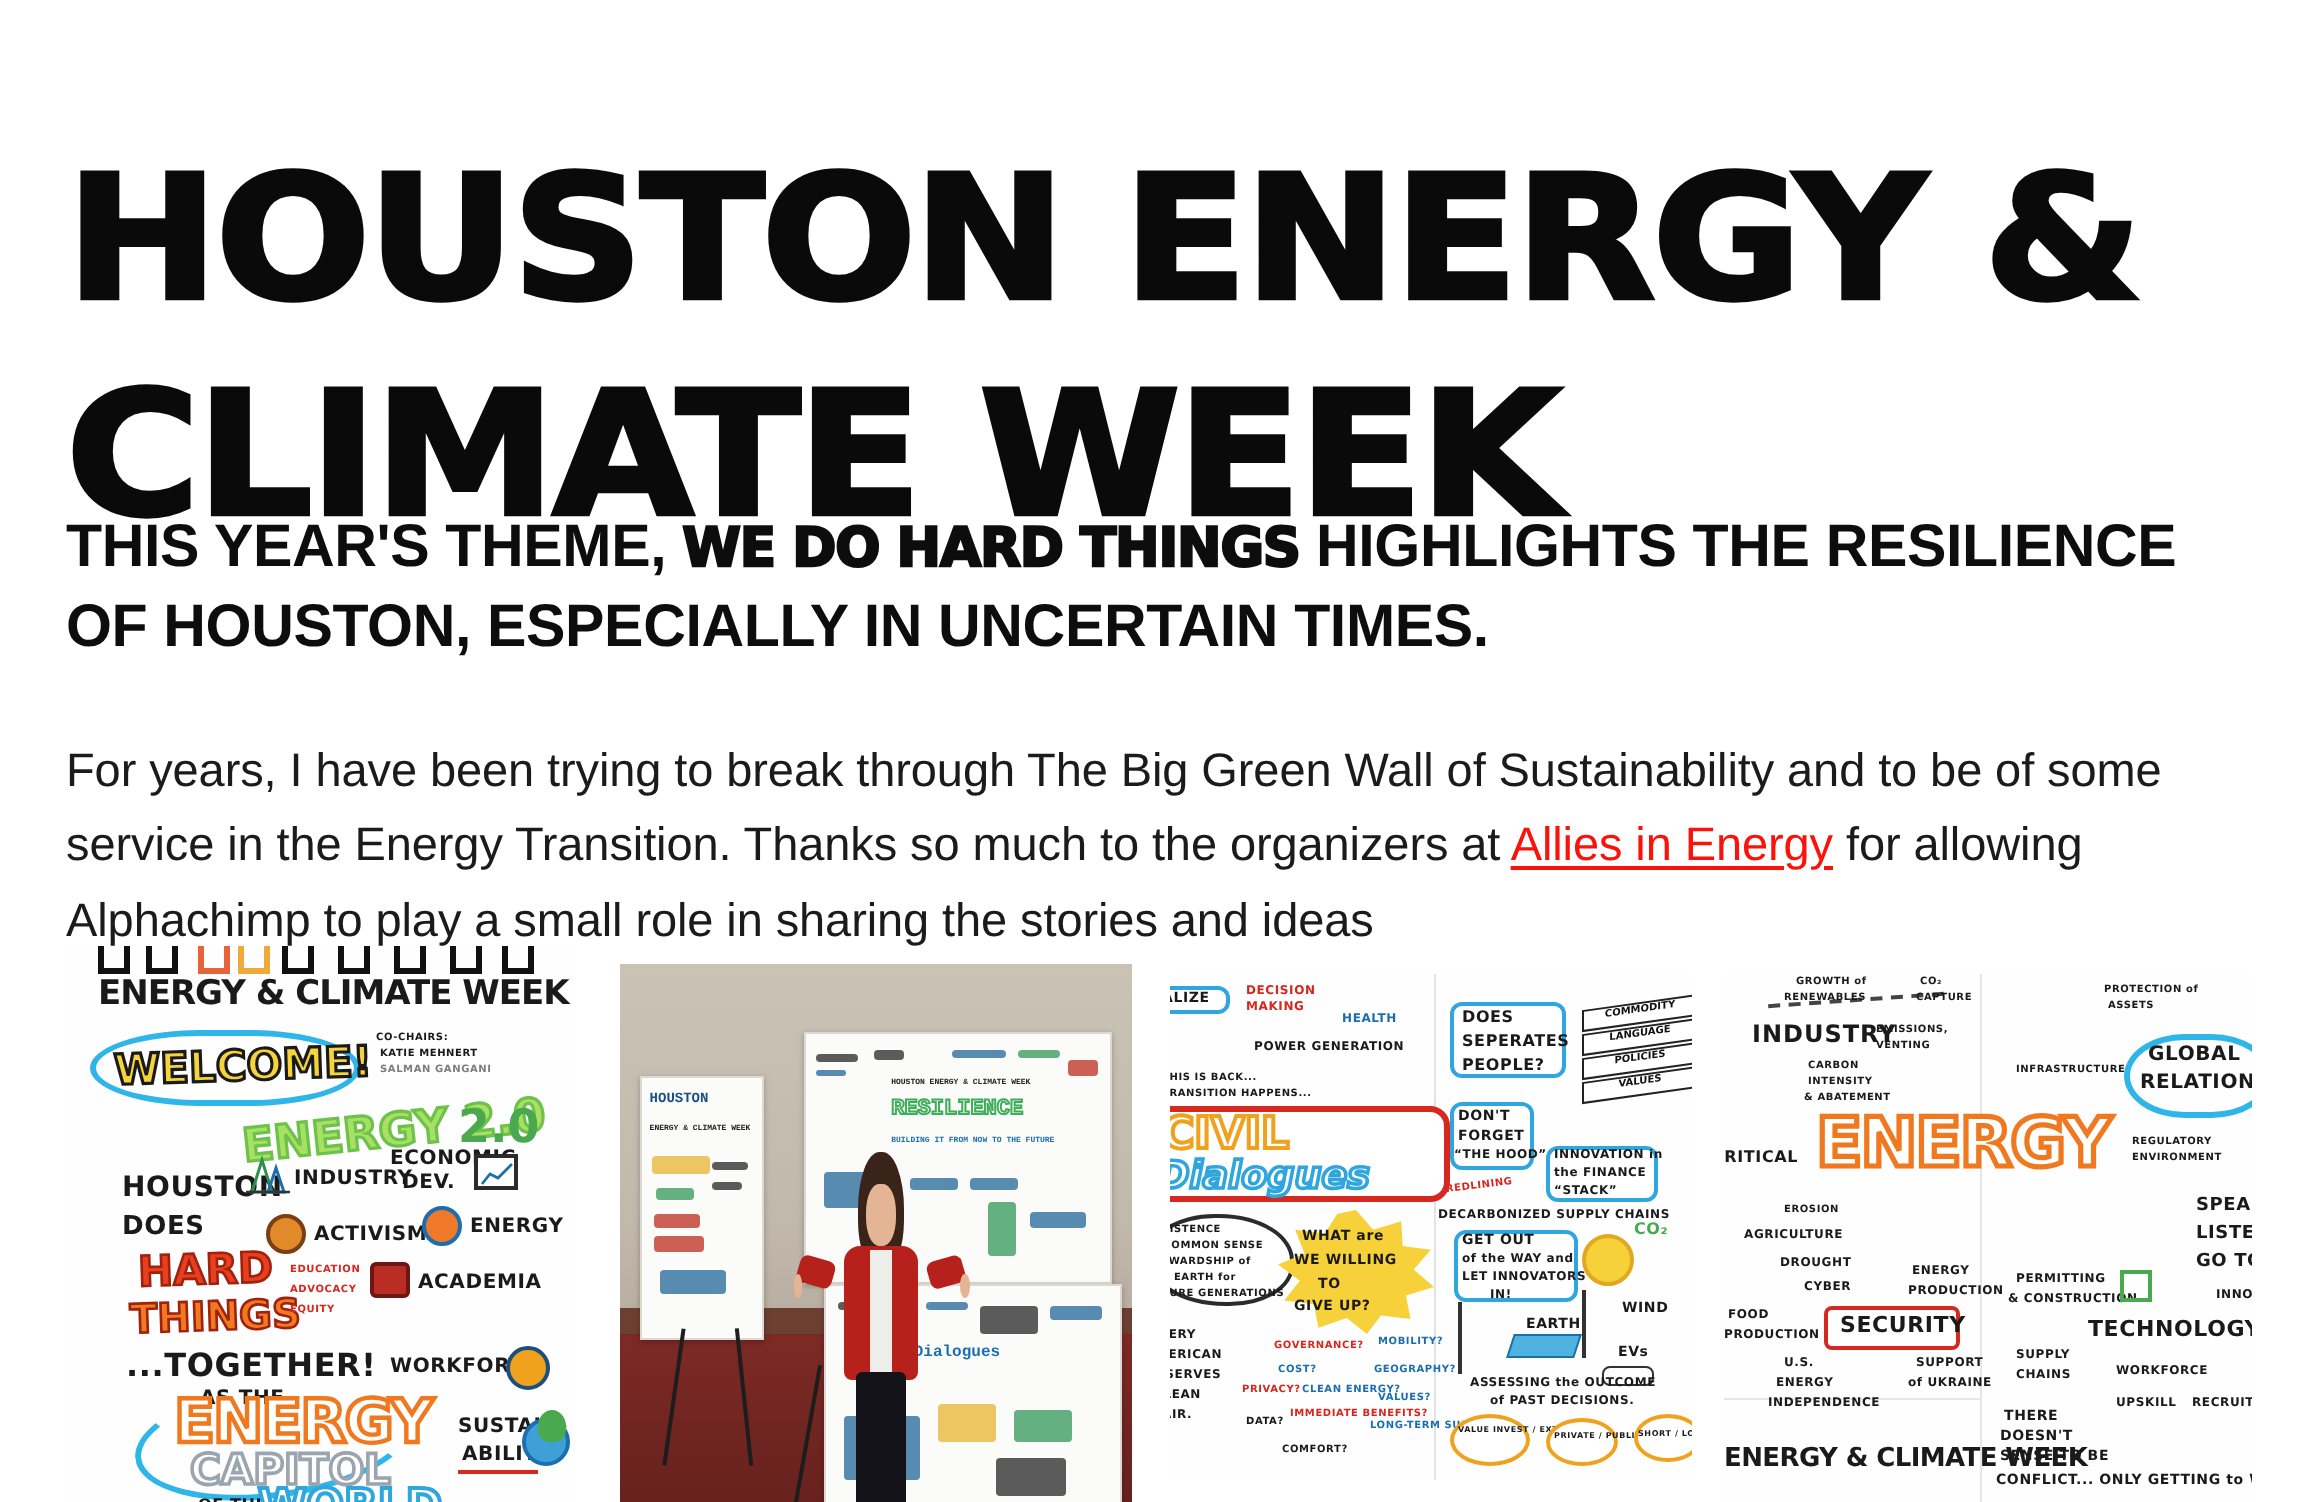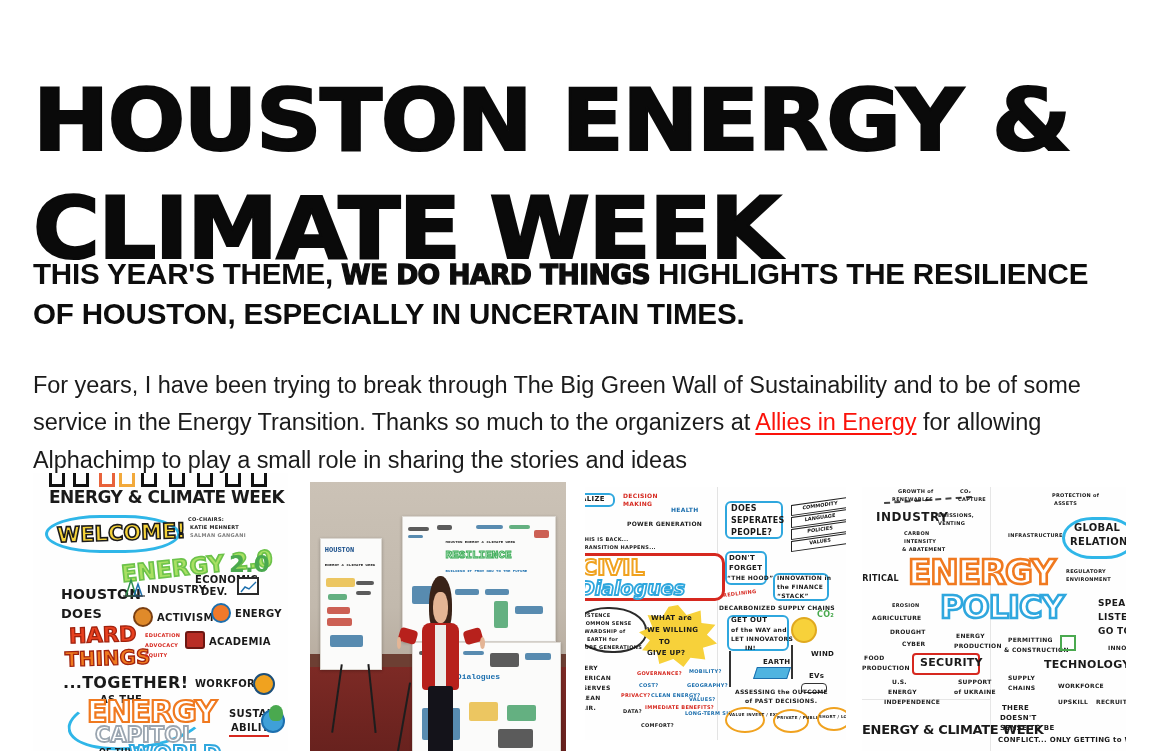--- a/index.html
+++ b/index.html
@@ -436,21 +436,20 @@
         <div class="t hw c-k tiny" style="left:192px;top:14px;font-size:5px;">ASSETS</div>
 
         <div class="bubble" style="left:200px;top:30px;width:74px;height:42px;"></div>
         <div class="t hw c-k" style="left:212px;top:36px;font-size:10px;">GLOBAL</div>
         <div class="t hw c-k" style="left:208px;top:50px;font-size:10px;">RELATIONS</div>
         <div class="t hw c-k tiny" style="left:146px;top:46px;font-size:5px;">INFRASTRUCTURE</div>
         <div class="t hw c-k tiny" style="left:204px;top:82px;font-size:5px;">REGULATORY</div>
         <div class="t hw c-k tiny" style="left:204px;top:90px;font-size:5px;">ENVIRONMENT</div>
 
         <div class="t" style="left:46px;top:68px;font-size:34px;letter-spacing:-1px;color:#fff;-webkit-text-stroke:2.6px #f0791f;">ENERGY</div>
-        <div class="t" style="left:78px;top:104px;font-size:32px;letter-spacing:-1px;color:#fff;-webkit-text-stroke:2.6px #2fa7de;">POLICY</div>
 
         <div class="t hw c-k" style="left:-6px;top:88px;font-size:8px;">CRITICAL</div>
         <div class="t hw c-k tiny" style="left:30px;top:116px;font-size:5px;">EROSION</div>
         <div class="t hw c-k tiny" style="left:10px;top:128px;font-size:6px;">AGRICULTURE</div>
         <div class="t hw c-k tiny" style="left:28px;top:142px;font-size:6px;">DROUGHT</div>
         <div class="t hw c-k tiny" style="left:2px;top:168px;font-size:6px;">FOOD</div>
         <div class="t hw c-k tiny" style="left:0px;top:178px;font-size:6px;">PRODUCTION</div>
 
         <div class="redbox" style="left:50px;top:166px;width:68px;height:22px;"></div>
         <div class="t hw c-k" style="left:58px;top:170px;font-size:11px;">SECURITY</div>

